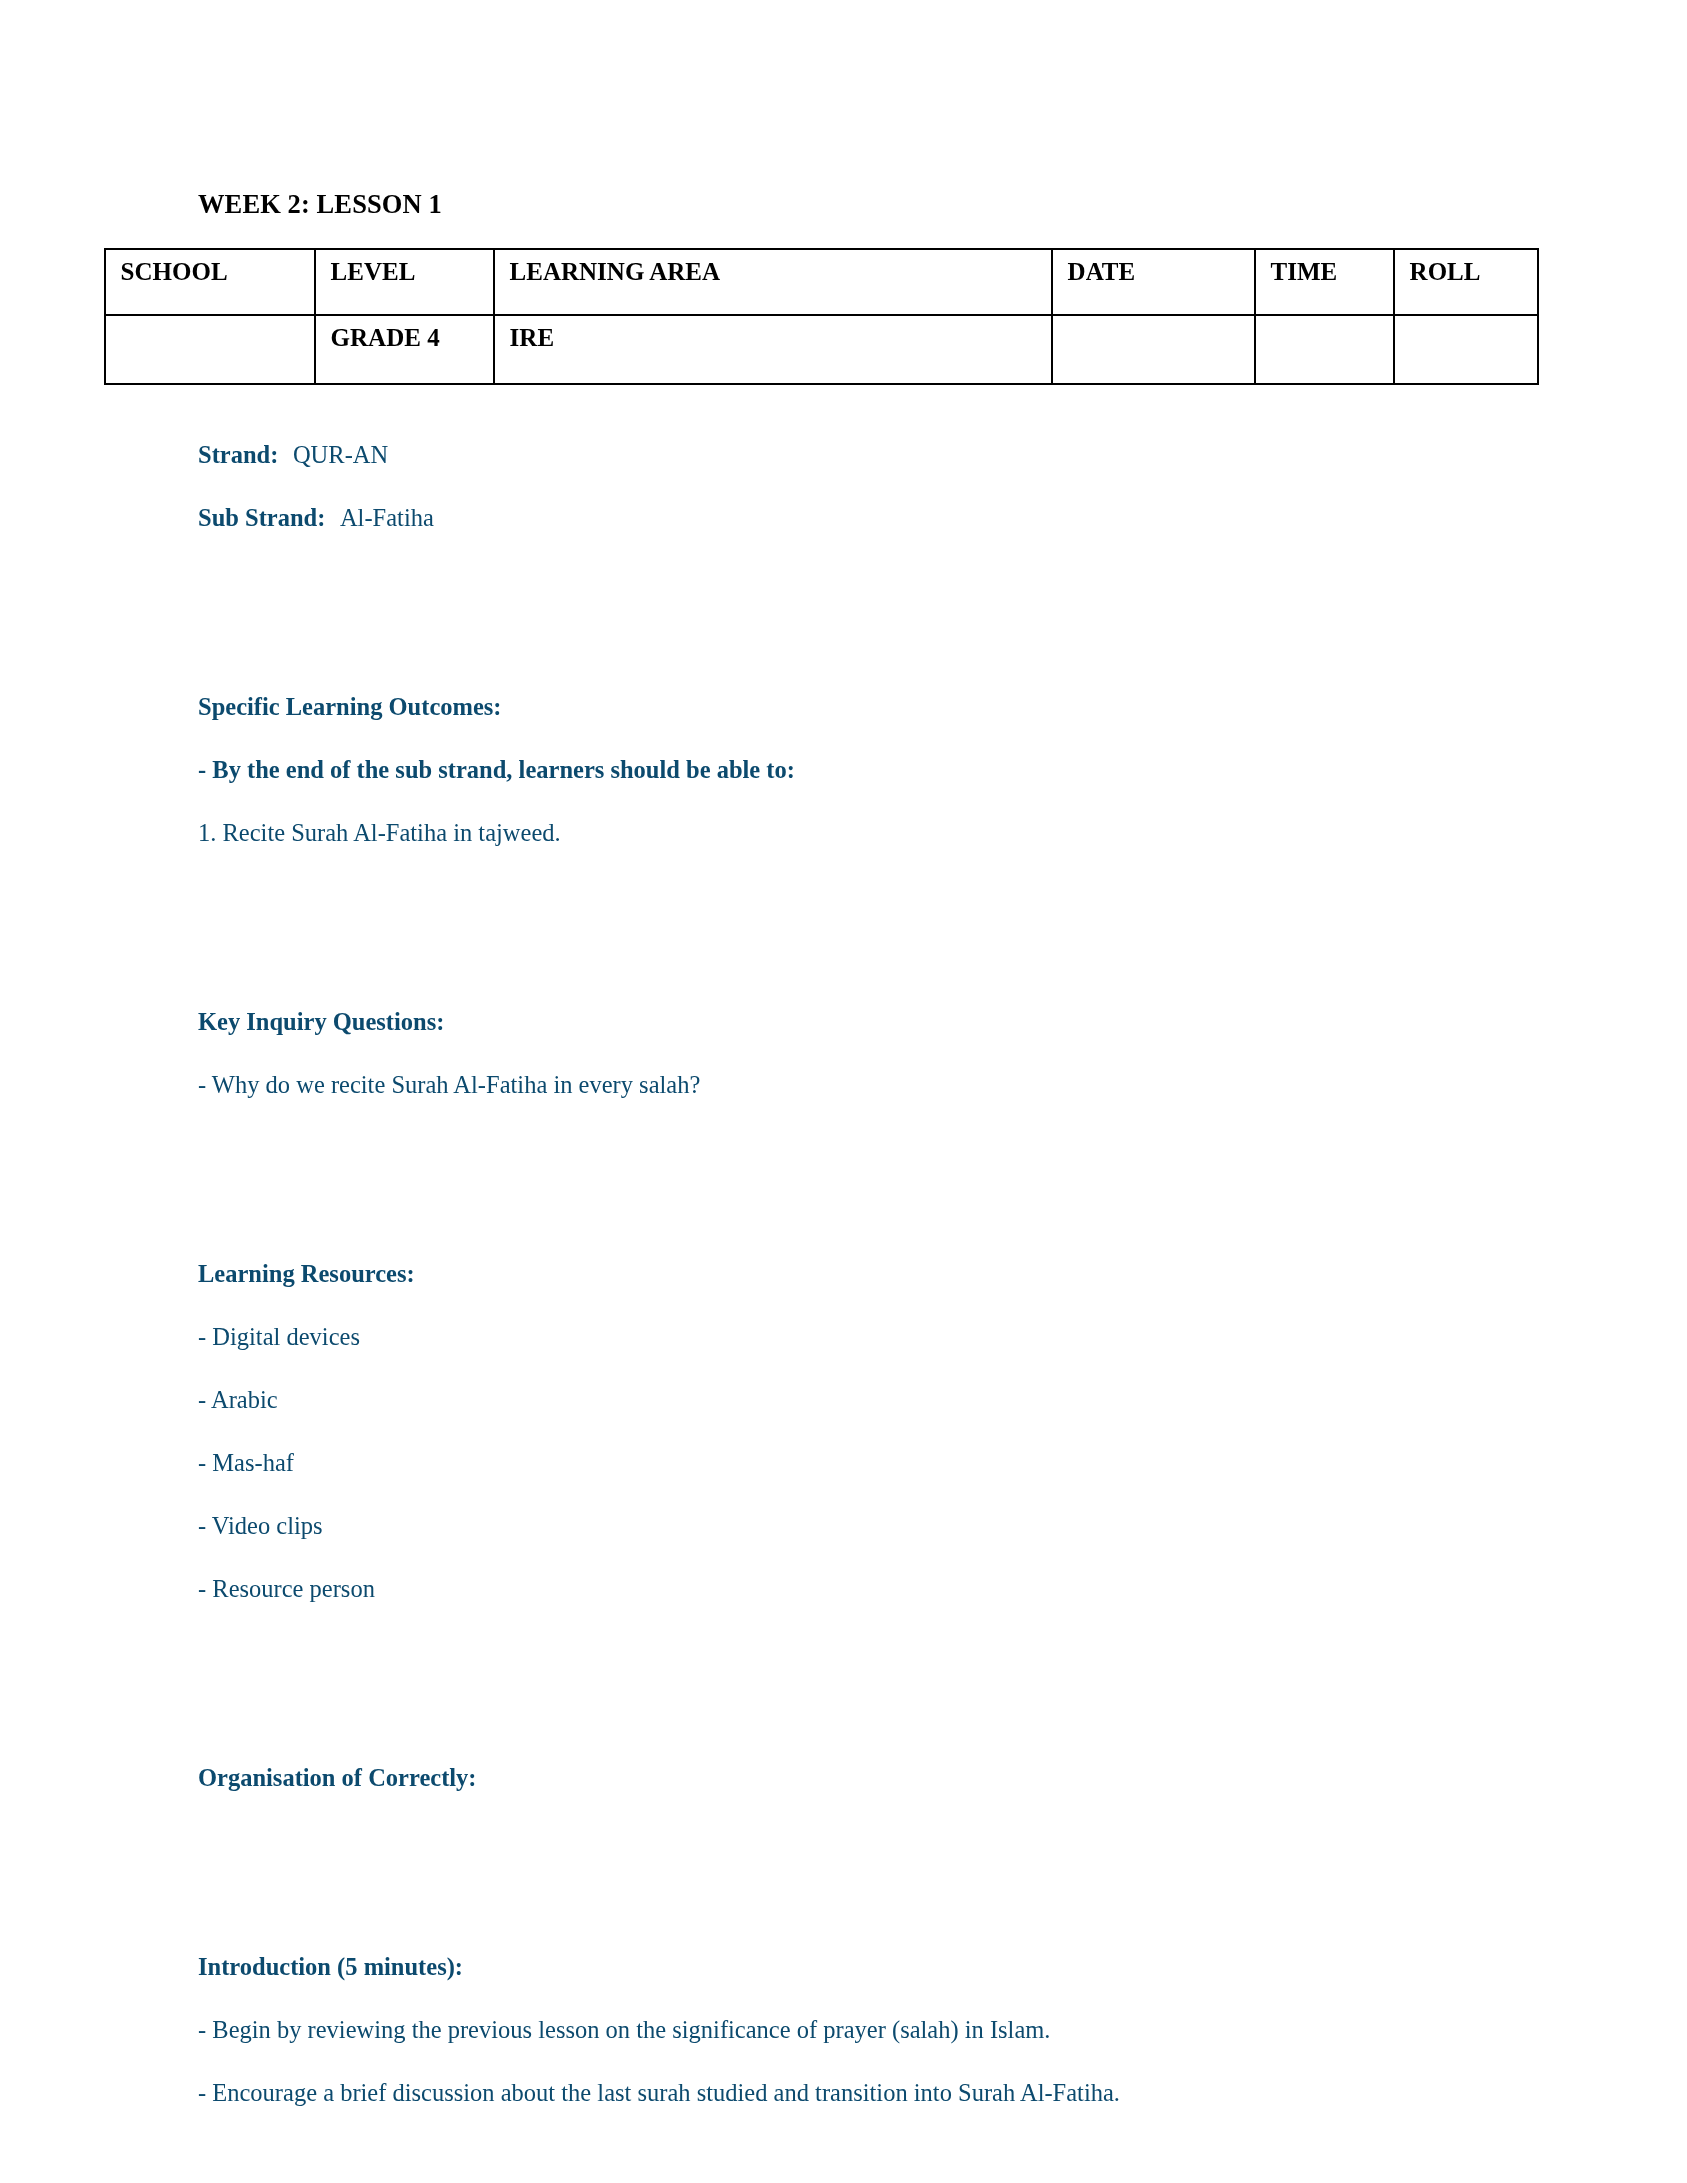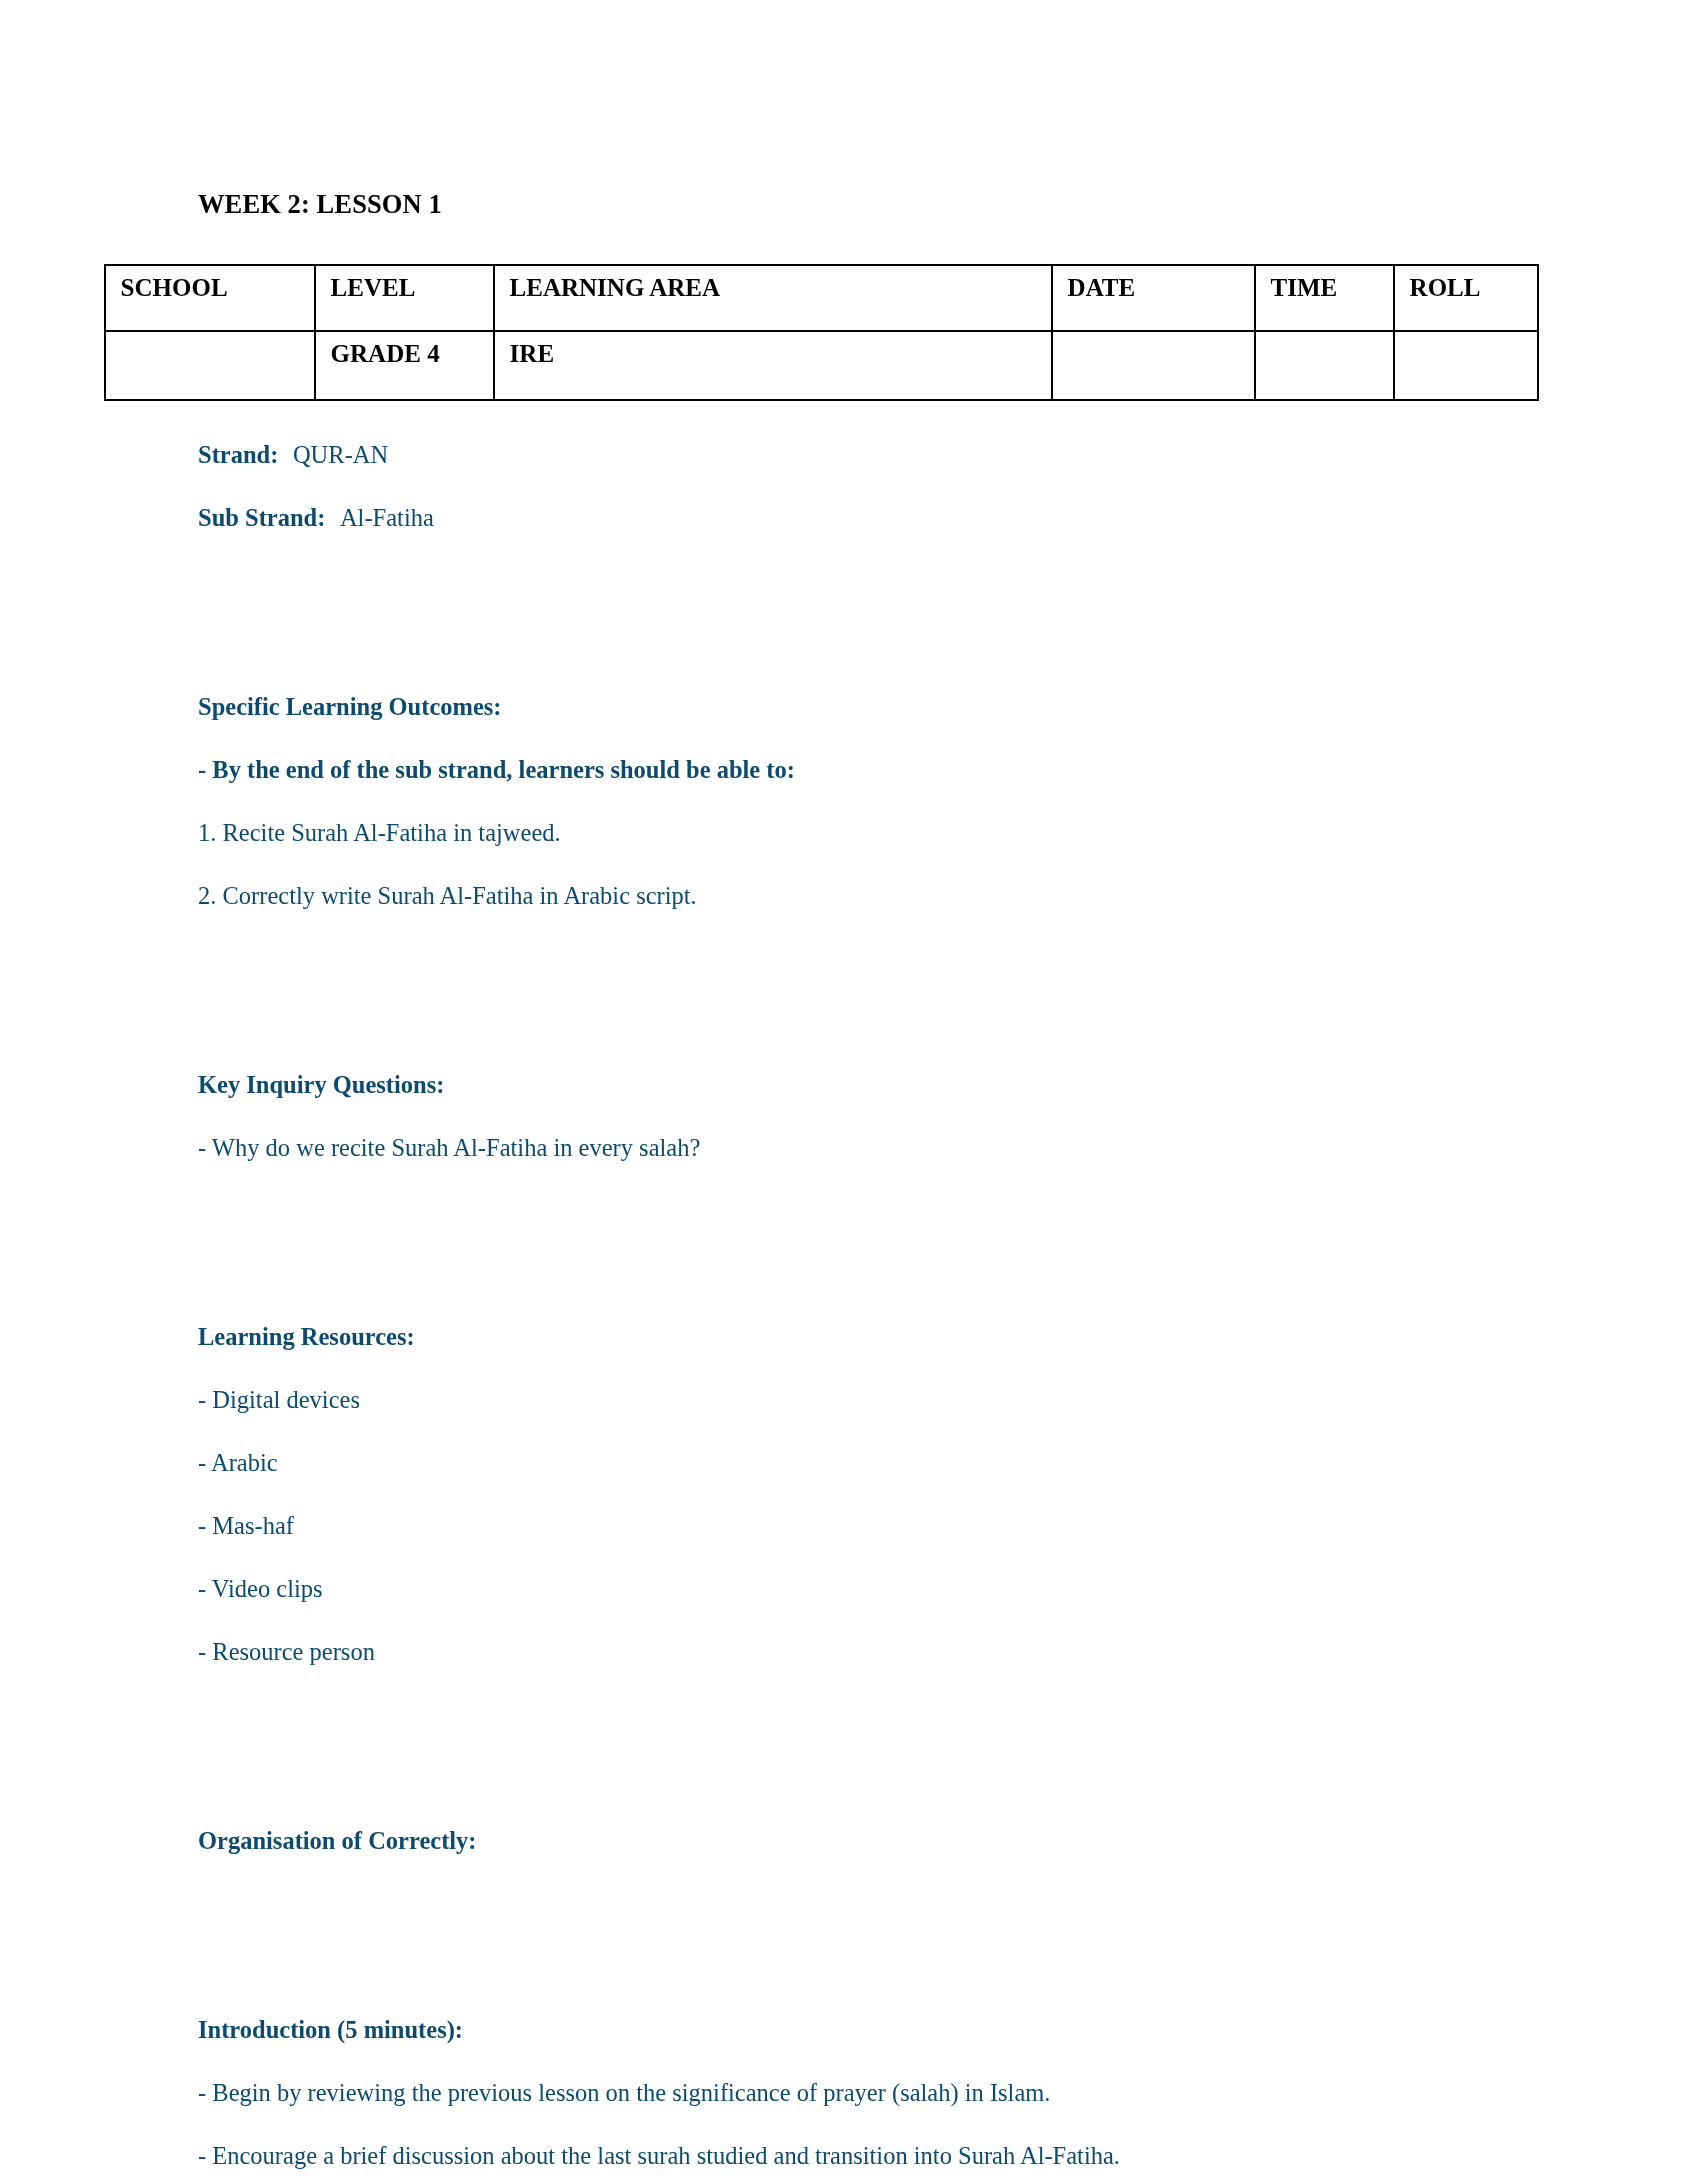--- a/index.html
+++ b/index.html
@@ -35,21 +35,21 @@
     font-size: 26.5px;
     font-weight: bold;
     letter-spacing: 0.1px;
     white-space: nowrap;
   }
 
   
   .info-table {
     position: absolute;
     left: 104px;
-    top: 264px;
+    top: 248px;
     width: 1433px;
     border-collapse: collapse;
     table-layout: fixed;
   }
   .info-table td {
     border: 2px solid #000;
     font-size: 25px;
     font-weight: bold;
     vertical-align: top;
     padding: 9.3px 0 0 14.6px;
@@ -138,21 +138,20 @@
 
     <div class="line">
       <span class="bold">Sub Strand:</span><span class="nbsp-gap"></span><span>Al-Fatiha</span>
     </div>
 
     <div class="spacer-2"></div>
 
     <div class="line heading">Specific Learning Outcomes:</div>
     <div class="line heading">- By the end of the sub strand, learners should be able to:</div>
     <div class="line">1. Recite Surah Al-Fatiha in tajweed.</div>
-    <div class="line">2.  Correctly write Surah Al-Fatiha in Arabic script.</div>
 
     <div class="spacer-2"></div>
 
     <div class="line heading">Key Inquiry Questions:</div>
     <div class="line">- Why do we recite Surah Al-Fatiha in every salah?</div>
 
     <div class="spacer-2"></div>
 
     <div class="line heading">Learning Resources:</div>
     <div class="line">- Digital devices</div>

